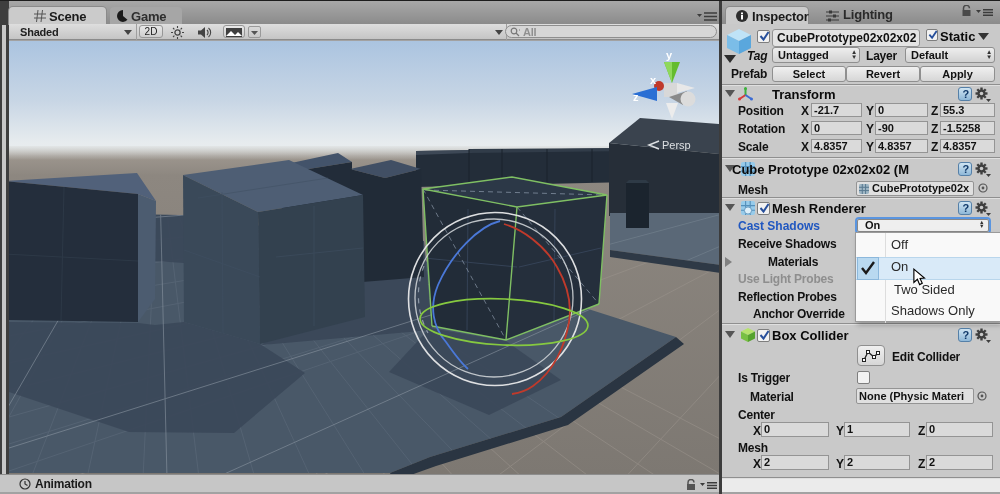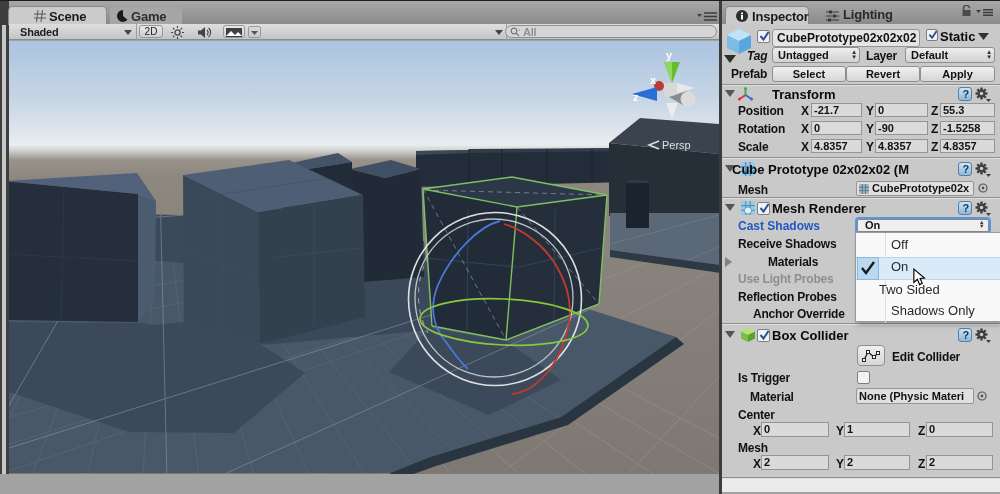--- a/index.html
+++ b/index.html
@@ -246,20 +246,37 @@
       <circle cx="679" cy="58" r="7.5" fill="#dcdcdc"></circle>
       <polygon points="657,62 669,62 663,78" fill="#ececec"></polygon>
       <text x="657" y="18" font-size="11" font-weight="bold" fill="#fff">y</text>
       <text x="641" y="43" font-size="11" font-weight="bold" fill="#fff">x</text>
       <text x="624" y="60" font-size="11" font-weight="bold" fill="#fff">z</text>
     </g>
     <path d="M650,100 l-10,4 l10,4" fill="none" stroke="#dde0e3" stroke-width="1.5"></path>
     <text x="653" y="108" font-size="11" fill="#dde0e3">Persp</text>
   </svg>
 
+  <div class="abs" id="animbar">
+    <svg class="abs" style="left:19px;top:3px" width="12" height="12" viewBox="0 0 12 12">
+        <circle cx="6" cy="6" r="5" fill="none" stroke="#333" stroke-width="1.2"></circle>
+        <path d="M6 3 V6 L8.5 7.5" stroke="#333" stroke-width="1.2" fill="none"></path>
+      </svg>
+    <span class="abs" style="left:35px;top:2px;font-size:12px;color:#1a1a1a;font-weight:bold;letter-spacing:-0.2px;">Animation</span>
+    <svg class="abs" style="left:686px;top:4px" width="11" height="12" viewBox="0 0 11 12">
+        <path d="M2 5 V3.5 A3 3 0 0 1 8 3.5" fill="none" stroke="#555" stroke-width="1.5"></path>
+        <rect x="1" y="5" width="8" height="6" fill="#555"></rect>
+      </svg>
+    <svg class="abs" style="left:700px;top:7px" width="17" height="8" viewBox="0 0 17 8">
+        <path d="M0 1 l5 0 l-2.5 3 z" fill="#3c3c3c"></path>
+        <g stroke="#3c3c3c" stroke-width="1.4">
+          <path d="M7 0.7 L17 0.7 M7 3.5 L17 3.5 M7 6.3 L17 6.3"></path>
+        </g>
+      </svg>
+  </div>
 
   <div class="abs" id="vsplit"></div>
 
   <div class="abs tabbar" id="insptabbar">
     <div class="tab active" style="left:4px;width:82px;">
       <svg class="abs" style="left:10px;top:3px" width="12" height="12" viewBox="0 0 12 12">
           <circle cx="6" cy="6" r="6" fill="#2d2d2d"></circle>
           <rect x="5" y="5" width="2" height="4.5" fill="#fff"></rect>
           <rect x="5" y="2.5" width="2" height="1.8" fill="#fff"></rect>
         </svg>
@@ -512,19 +529,19 @@
 
   <div class="abs" style="left:855px;top:232px;width:145px;height:90px;background:#f9f9f9;border:1px solid #9a9a9a;border-right:none;box-shadow:2px 3px 5px rgba(0,0,0,0.25);">
     <div class="abs" style="left:29px;top:0;width:1px;height:90px;background:#ddd;"></div>
     <div class="abs" style="left:0px;top:24px;width:145px;height:23px;background:#d9eaf8;border-top:1px solid #b9d6ec;border-bottom:1px solid #b9d6ec;"></div>
     <div class="abs" style="left:1px;top:24px;width:22px;height:23px;background:#b9d9f0;border:1px solid #8cb8dc;"></div>
     <svg class="abs" style="left:4px;top:28px" width="16" height="15" viewBox="0 0 16 15">
         <path d="M2 7 L6 12 L14 1" fill="none" stroke="#1a1a1a" stroke-width="2.4"></path>
       </svg>
     <span class="abs" style="left:35px;top:4px;font-size:13px;color:#2a2a2a;">Off</span>
     <span class="abs" style="left:35px;top:26px;font-size:13px;color:#2a2a2a;">On</span>
-    <span class="abs" style="left:23px;top:49px;font-size:13px;color:#2a2a2a;">Two Sided</span>
+    <span class="abs" style="left:38px;top:49px;font-size:13px;color:#2a2a2a;">Two Sided</span>
     <span class="abs" style="left:35px;top:70px;font-size:13px;color:#2a2a2a;">Shadows Only</span>
     <svg class="abs" style="left:57px;top:35px" width="15" height="20" viewBox="0 0 17 22">
         <path d="M1 1 L1 16 L5 12.5 L7.5 18.5 L10.5 17 L8 11.5 L13 11 Z" fill="#fff" stroke="#000" stroke-width="1.3"></path>
       </svg>
   </div>
 </div>
 
 </body></html>

